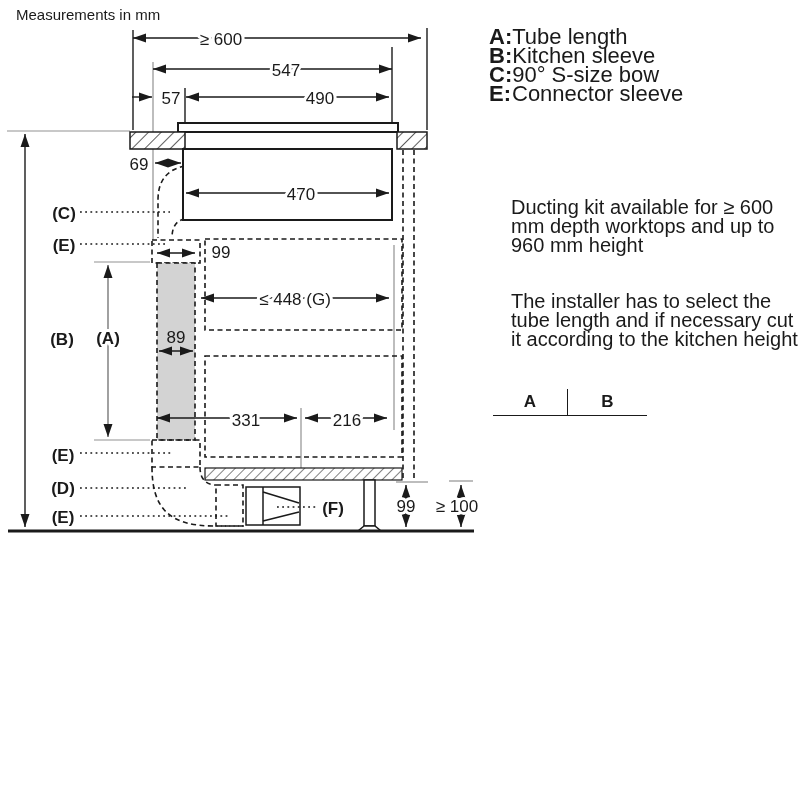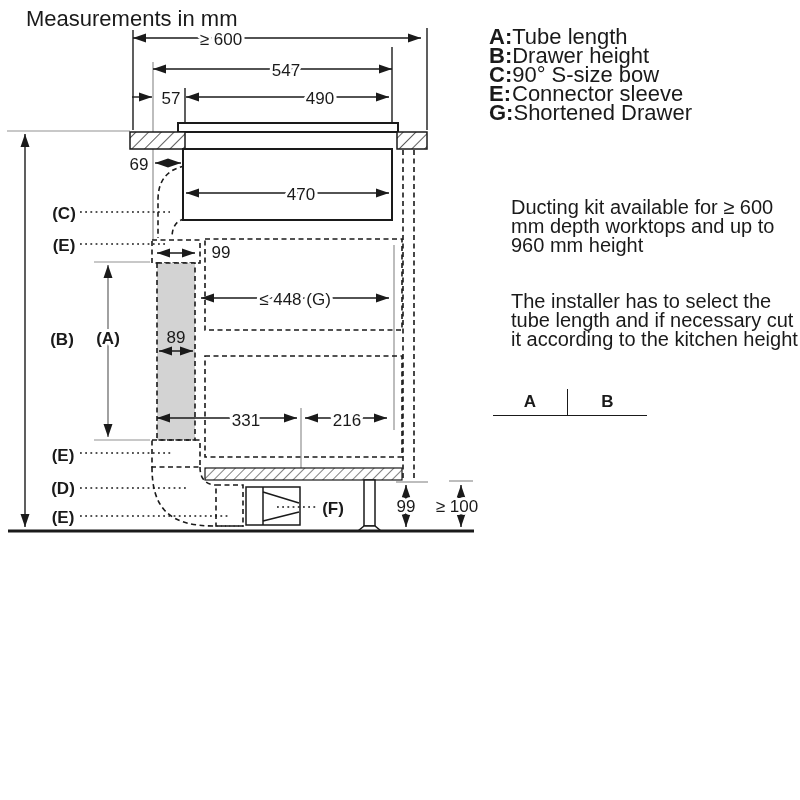--- a/index.html
+++ b/index.html
@@ -1,19 +1,19 @@
 <!DOCTYPE html>
 <html><head>
 <meta charset="utf-8">
 <style>
   html,body{margin:0;padding:0}
   body{width:800px;height:800px;position:relative;background:#ffffff;
        font-family:"Liberation Sans",sans-serif;color:#1a1a1a;overflow:hidden}
   .abs{position:absolute}
-  #title{left:26px;top:6px;font-size:22px}
+  #title{left:16px;top:6px;font-size:15px}
   #legend{left:489px;top:27px;font-size:22px;line-height:19px}
   .lrow .lk{display:inline-block;min-width:23px;font-weight:bold}
   .note{left:511px;top:198px;width:295px;font-size:20px;line-height:19px}
   #note2{top:292px}
   #spec-table{left:493px;top:389px;width:154px;font-size:17px}
   .trow{display:flex;align-items:stretch;height:25px}
   .trow.head{font-weight:bold;height:26px}
   .trow.head,.trow.mid{border-bottom:1.5px solid #1a1a1a}
   .trow .c1{width:74px;border-right:1.5px solid #1a1a1a;display:flex;align-items:center;justify-content:center}
   .trow .c2{flex:1;display:flex;align-items:center;justify-content:center}
@@ -146,24 +146,23 @@
   <text class="bold" x="64" y="219">(C)</text>
   <text class="bold" x="64" y="251">(E)</text>
   <text class="bold" x="63" y="461">(E)</text>
   <text class="bold" x="63" y="494">(D)</text>
   <text class="bold" x="63" y="523">(E)</text>
   <text class="bold" x="333" y="514">(F)</text>
 </svg>
 
 <div id="legend" class="abs">
   <div class="lrow"><span class="lk">A:</span><span>Tube length</span></div>
-  <div class="lrow"><span class="lk">B:</span><span>Drawer height</span></div>
+  <div class="lrow"><span class="lk">B:</span><span>Kitchen sleeve</span></div>
   <div class="lrow"><span class="lk">C:</span><span>90° S-size bow</span></div>
   <div class="lrow"><span class="lk">E:</span><span>Connector sleeve</span></div>
-  <div class="lrow"><span class="lk">G:</span><span>Shortened Drawer</span></div>
 </div>
 
 <div class="abs note" id="note1">Ducting kit available for ≥ 600 mm depth worktops and up to 960 mm height</div>
 <div class="abs note" id="note2">The installer has to select the tube length and if necessary cut it according to the kitchen height</div>
 
 <div id="spec-table" class="abs">
   <div class="trow head">
     <span class="c1">A</span>
     <span class="c2">B</span>
   </div>

